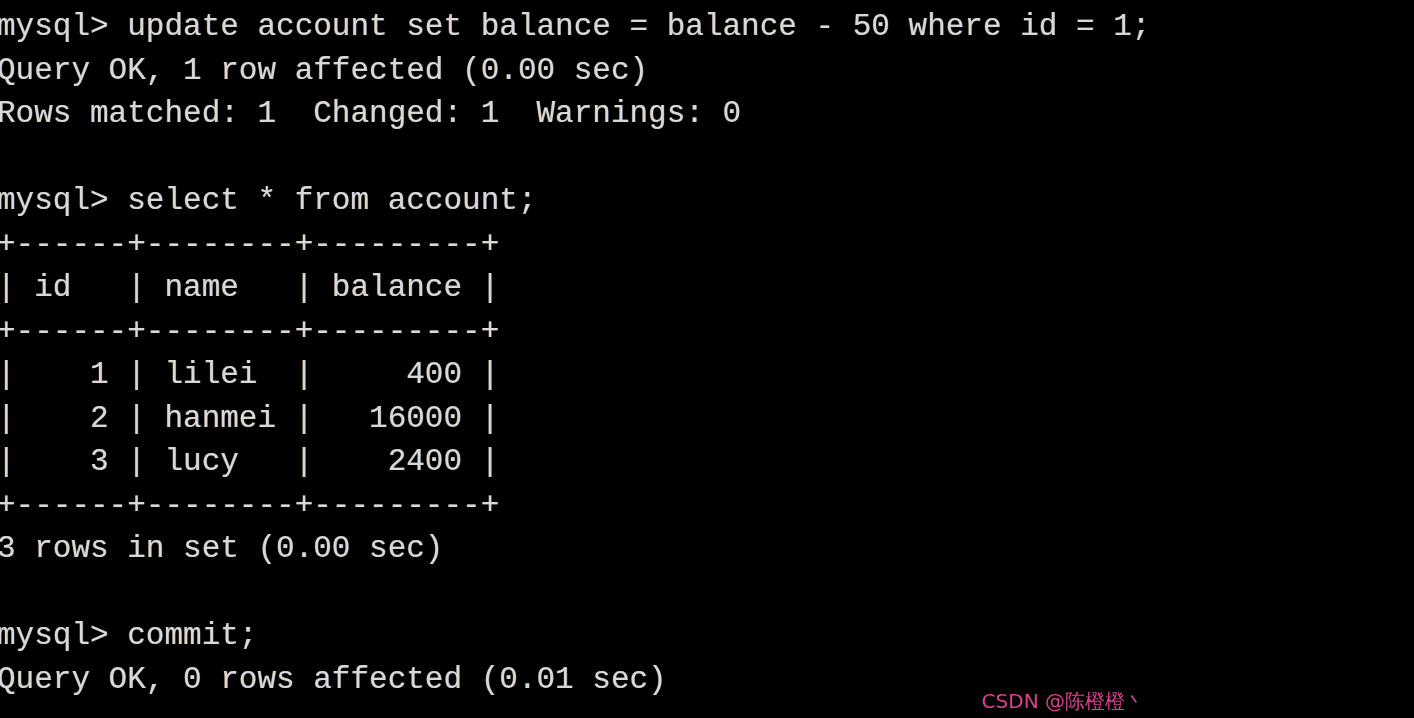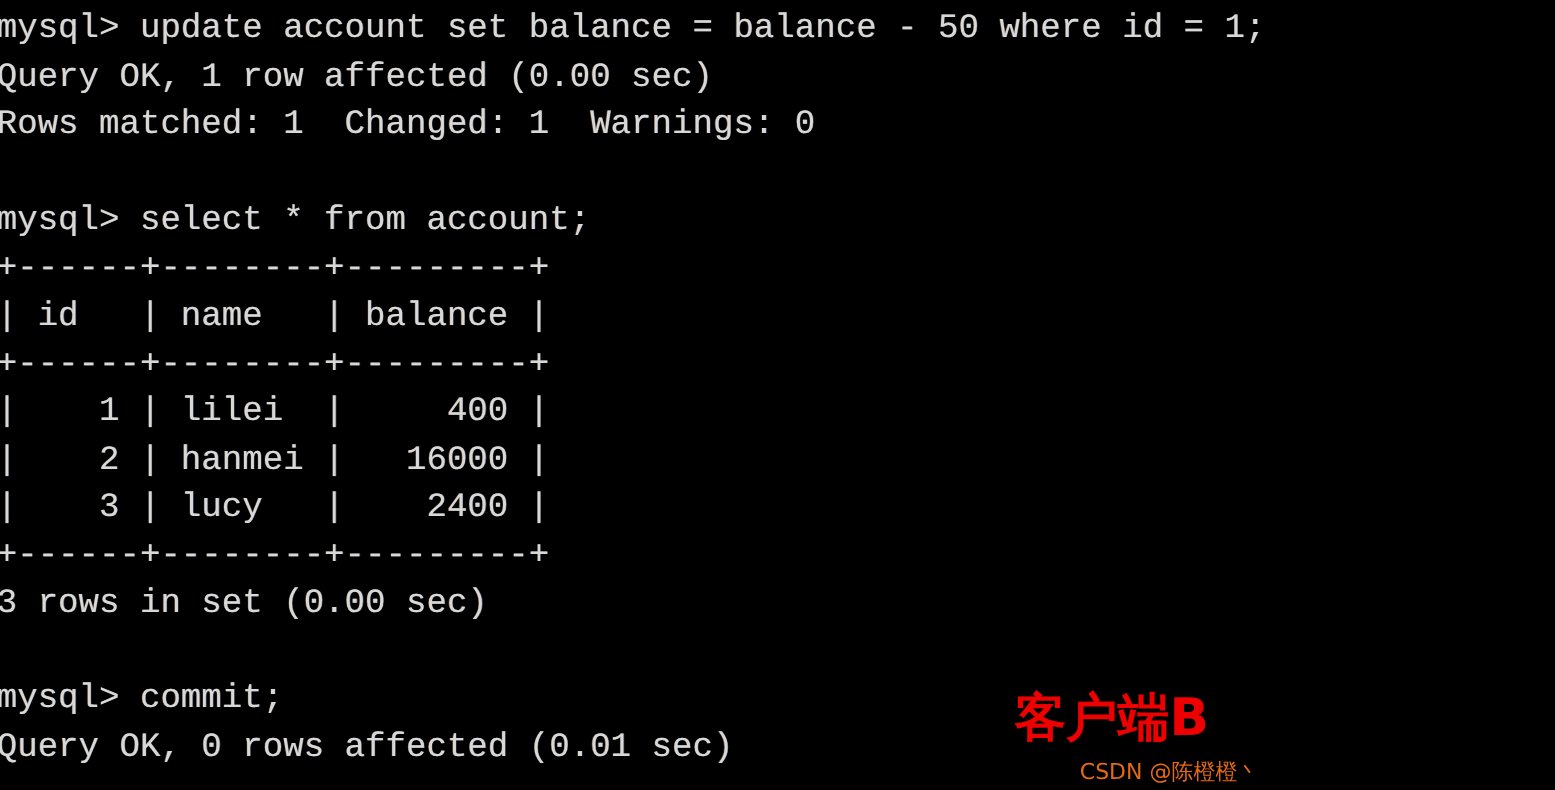--- a/index.html
+++ b/index.html
@@ -62,21 +62,21 @@
     font-weight: bold;
     font-family: "DejaVu Sans", "Liberation Sans", sans-serif;
     white-space: nowrap;
     letter-spacing: 0px;
   }
 
   .csdn-watermark {
     position: absolute;
     right: 2px;
     bottom: 6px;
-    color: #f97316;
+    color: #ec4899;
     font-size: 20px;
     line-height: 22px;
     font-family: "DejaVu Sans", "Liberation Sans", sans-serif;
     white-space: nowrap;
     opacity: 0.92;
   }
 </style>
 </head>
 <body>
 
@@ -93,15 +93,14 @@
     <span class="line">|    1 | lilei  |     400 |</span>
     <span class="line">|    2 | hanmei |   16000 |</span>
     <span class="line">|    3 | lucy   |    2400 |</span>
     <span class="line">+------+--------+---------+</span>
     <span class="line">3 rows in set (0.00 sec)</span>
     <span class="line blank"></span>
     <span class="line">mysql&gt; commit;</span>
     <span class="line">Query OK, 0 rows affected (0.01 sec)</span>
   </div>
 
-  <div class="annotation">客户端B</div>
   <div class="csdn-watermark">CSDN @陈橙橙丶</div>
 </div>
 
 </body></html>

